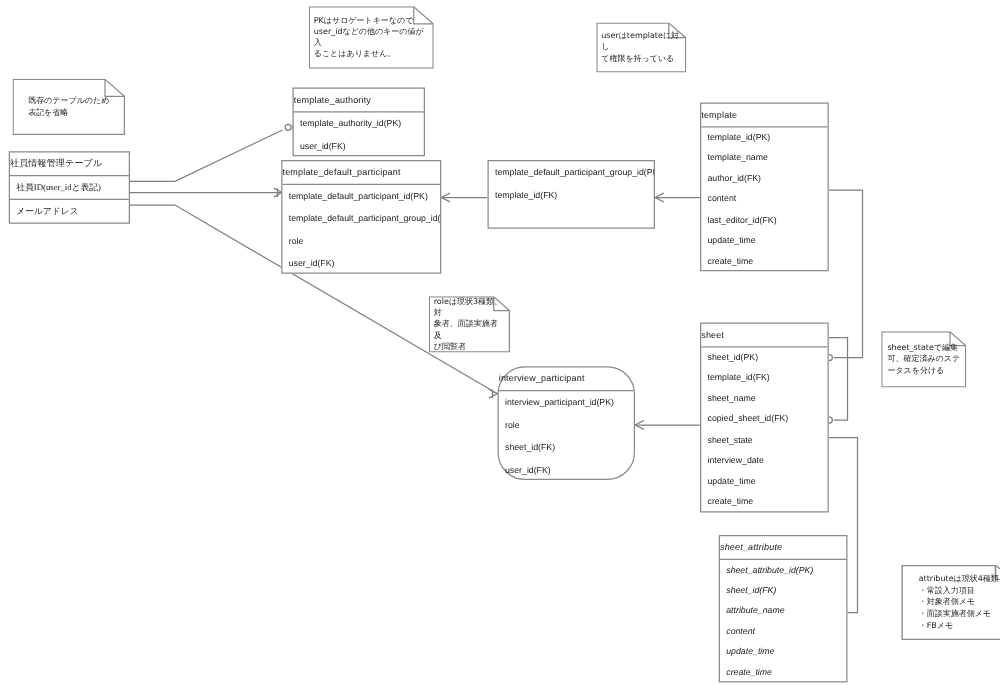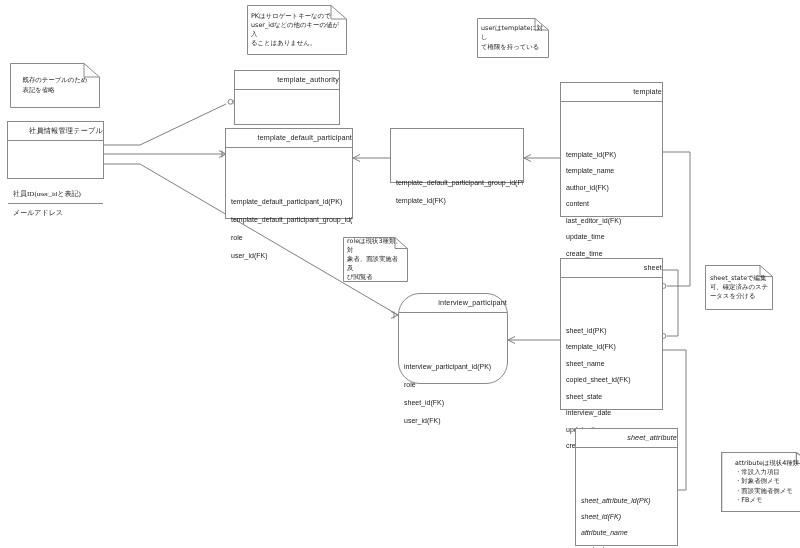--- a/index.html
+++ b/index.html
@@ -33,31 +33,30 @@
     position: absolute;
     box-sizing: border-box;
     border: 1px solid #8a8a8a;
     background: #ffffff;
     z-index: 5;
   }
   .entity .ent-title {
     box-sizing: border-box;
     height: 19px;
     line-height: 18px;
-    text-align: right;
+    text-align: left;
     font-size: 7.2px;
     letter-spacing: .15px;
     border-bottom: 1px solid #8a8a8a;
     color: #1a1a1a;
     white-space: nowrap;
     overflow: hidden;
   }
   .entity .ent-body {
     padding: 0;
-    margin-top: 44px;
   }
   .entity .ent-row {
     box-sizing: border-box;
     font-size: 7px;
     line-height: 1;
     color: #1a1a1a;
     padding: 0 0 0 5px;
     display: flex;
     align-items: center;
     white-space: nowrap;

